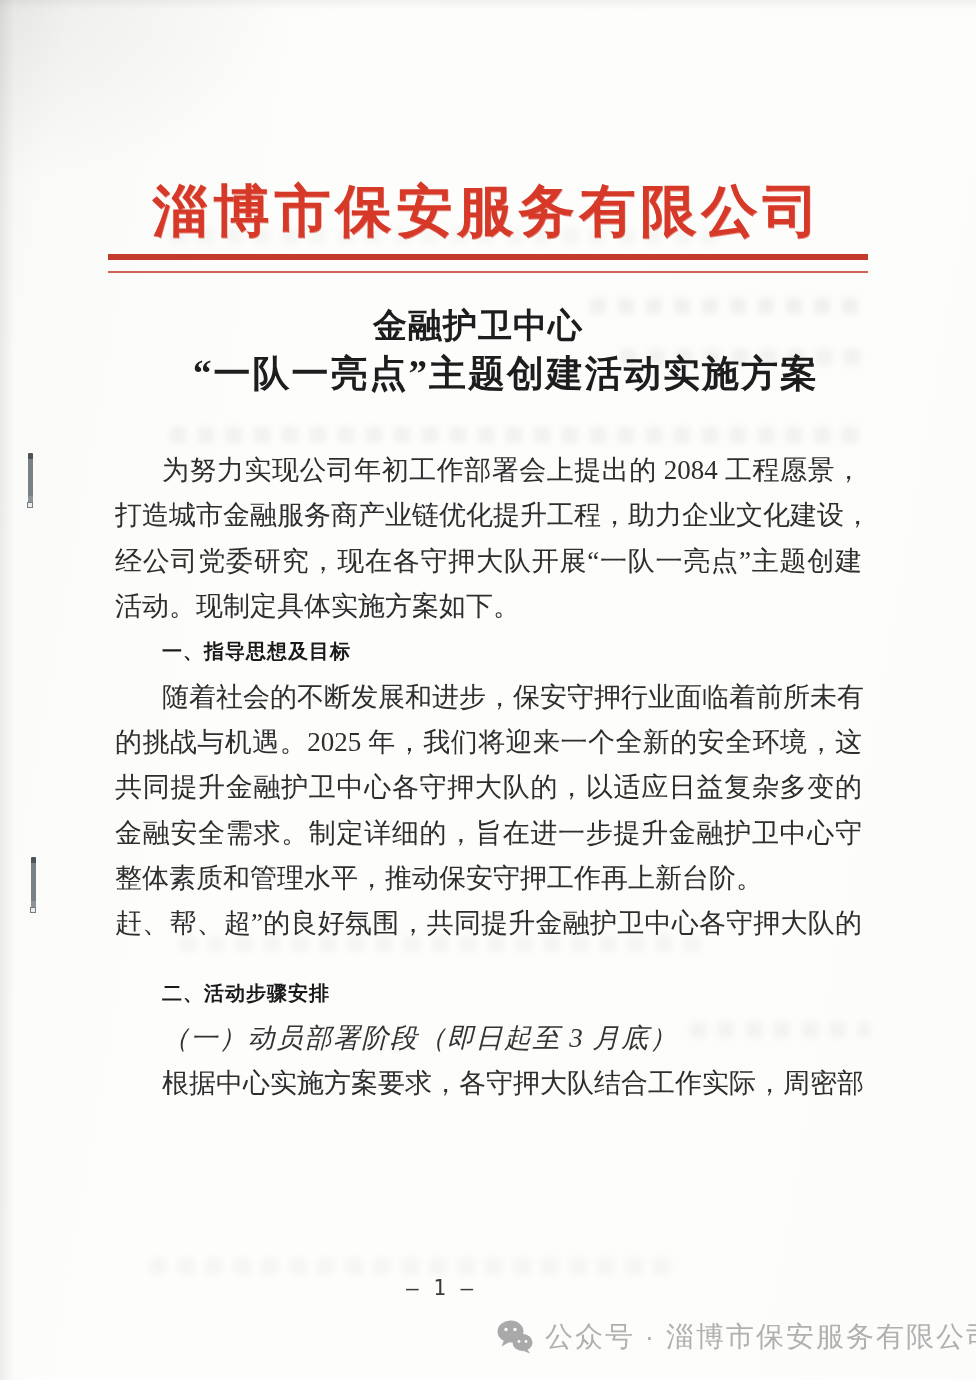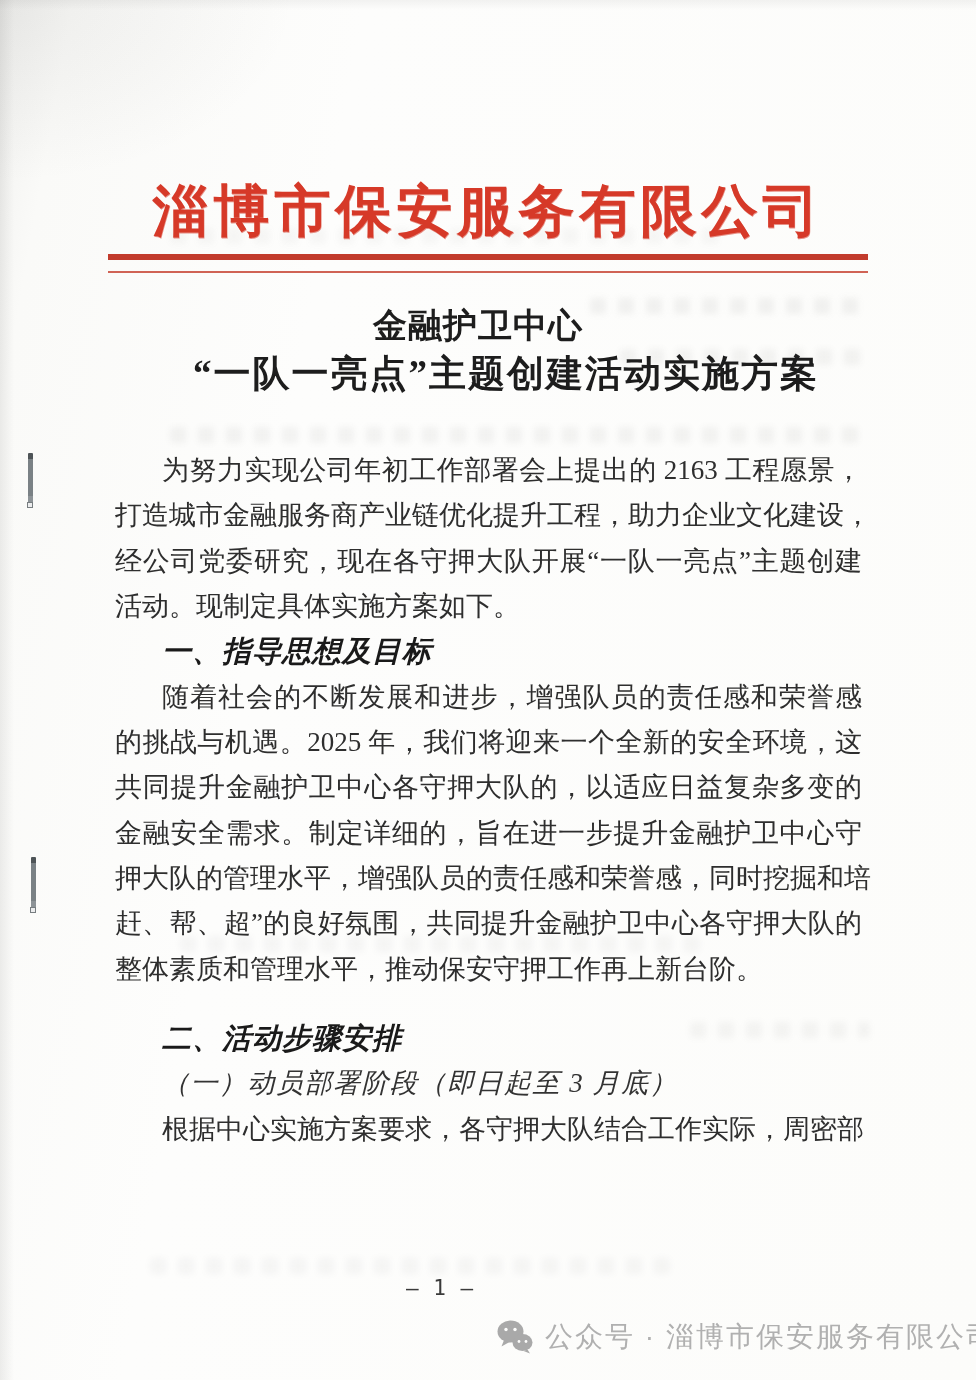--- a/index.html
+++ b/index.html
@@ -53,24 +53,23 @@
     height: 45.33px; line-height: 45.33px;
     font-size: 27px; color: #2e2e2e;
     text-align: justify; text-align-last: justify;
     white-space: nowrap; overflow: visible;
     font-family: "Liberation Serif", "DejaVu Serif", serif;
   }
   .s-first { text-indent: 47px; }
   .s-last  { text-align-last: left; }
   .s-h, .s-h2 {
     text-indent: 47px; text-align-last: left;
-    font-weight: 700; font-size: 29px; color: #1a1a1a;
+    font-weight: 700; font-size: 20px; color: #1a1a1a;
     font-family: "Liberation Sans", "DejaVu Sans", sans-serif;
     letter-spacing: 1px;
-    font-style: italic;
   }
   .s-h2 { margin-top: 24px; }
   .s-sub { text-indent: 47px; text-align-last: left; letter-spacing: 1.5px; color: #333; font-style: italic; }
   .page-number {
     position: absolute; left: 395px; top: 1276px; width: 90px;
     text-align: center;
     font-family: "DejaVu Sans Mono", monospace;
     font-size: 21px; color: #3a3a3a; letter-spacing: 1px;
   }
   .footer-watermark {
@@ -130,32 +129,31 @@
 
   <div class="rule-thick"></div>
   <div class="rule-thin"></div>
 
   <div class="doc-title">
     <div class="t1">金融护卫中心</div>
     <div class="t2">“一队一亮点”主题创建活动实施方案</div>
   </div>
 
   <div class="body-block">
-      <div class="line s-first">为努力实现公司年初工作部署会上提出的 2163 工程愿景，</div>
+      <div class="line s-first">为努力实现公司年初工作部署会上提出的 2084 工程愿景，</div>
       <div class="line s-mid">打造城市金融服务商产业链优化提升工程，助力企业文化建设，</div>
       <div class="line s-mid">经公司党委研究，现在各守押大队开展“一队一亮点”主题创建</div>
       <div class="line s-last">活动。现制定具体实施方案如下。</div>
       <div class="line s-h">一、指导思想及目标</div>
-      <div class="line s-first">随着社会的不断发展和进步，增强队员的责任感和荣誉感</div>
+      <div class="line s-first">随着社会的不断发展和进步，保安守押行业面临着前所未有</div>
       <div class="line s-mid">的挑战与机遇。2025 年，我们将迎来一个全新的安全环境，这</div>
       <div class="line s-mid">共同提升金融护卫中心各守押大队的，以适应日益复杂多变的</div>
       <div class="line s-mid">金融安全需求。制定详细的，旨在进一步提升金融护卫中心守</div>
-      <div class="line s-mid">押大队的管理水平，增强队员的责任感和荣誉感，同时挖掘和培</div>
+      <div class="line s-last">整体素质和管理水平，推动保安守押工作再上新台阶。</div>
       <div class="line s-mid">赶、帮、超”的良好氛围，共同提升金融护卫中心各守押大队的</div>
-      <div class="line s-last">整体素质和管理水平，推动保安守押工作再上新台阶。</div>
       <div class="line s-h2">二、活动步骤安排</div>
       <div class="line s-sub">（一）动员部署阶段（即日起至 3 月底）</div>
       <div class="line s-first">根据中心实施方案要求，各守押大队结合工作实际，周密部</div>
     </div>
 
   <div class="page-number">– 1 –</div>
 
   <div class="footer-watermark">
     <span style="display:inline-flex;">
       <svg width="36" height="34" viewBox="0 0 36 34" xmlns="http://www.w3.org/2000/svg">

